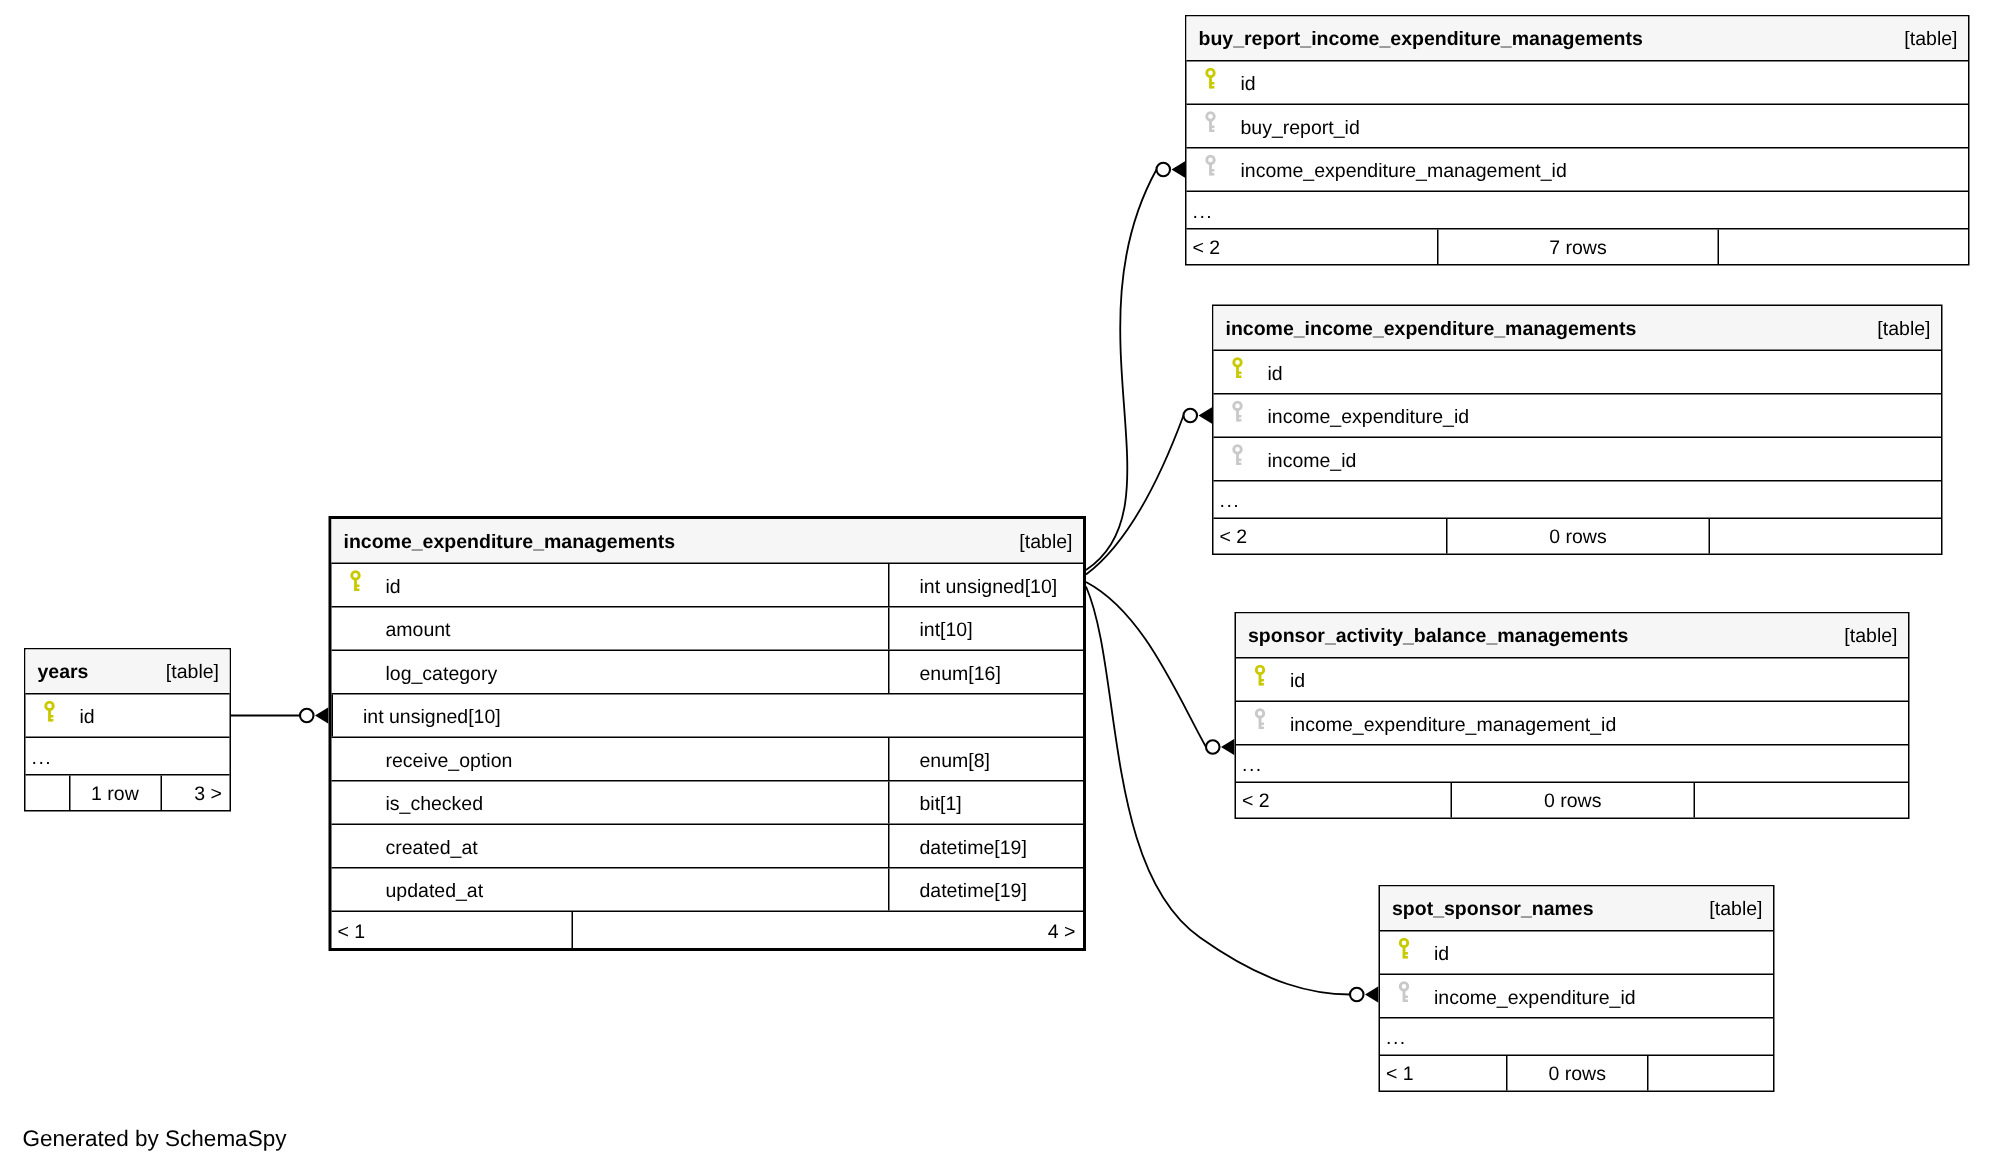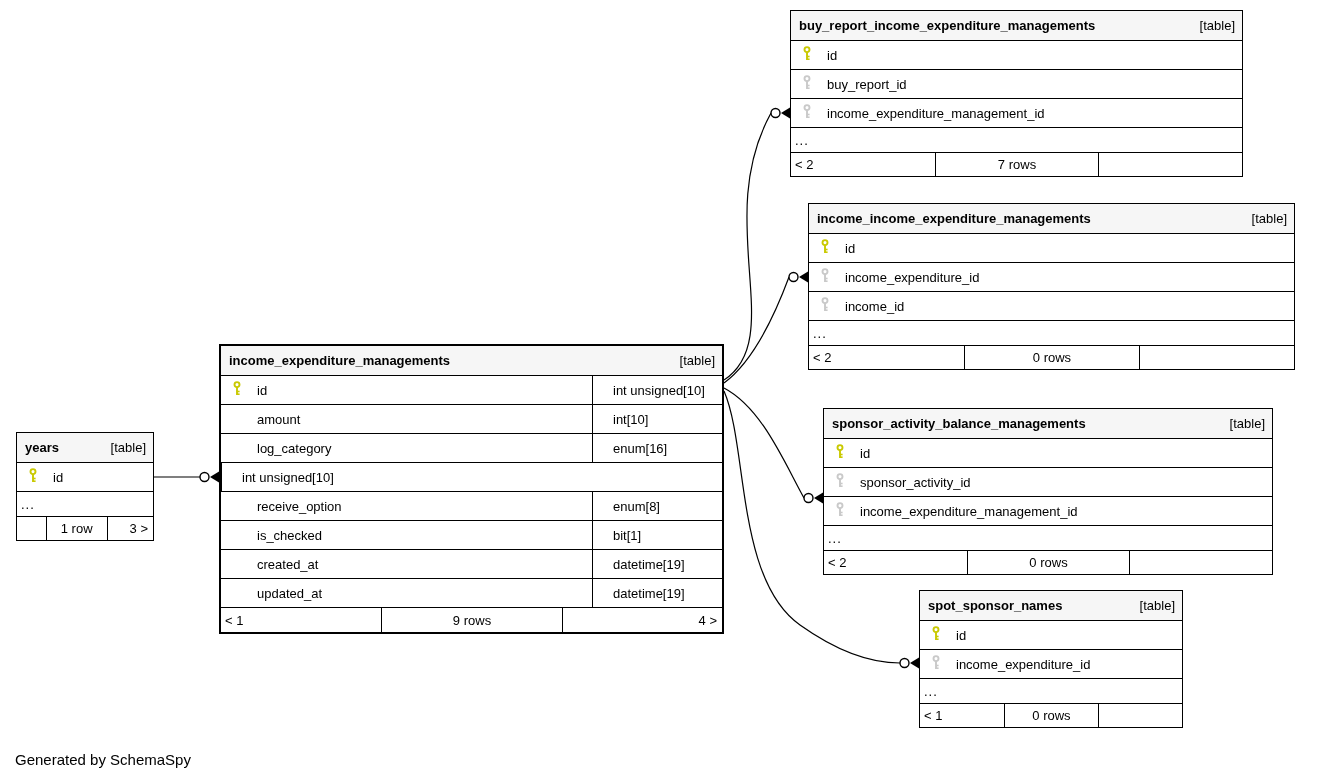--- a/index.html
+++ b/index.html
@@ -223,25 +223,24 @@
         </div>
         <div class="col-row">
           <div class="col-main">
             <span class="key-slot"></span>
             <span class="col-name">updated_at</span>
           </div>
           <div class="col-type">datetime[19]</div>
         </div>
         <div class="footer-row">
           <div class="fcell left">&lt; 1</div>
-          <div class="fcell center">9 rows</div>
           <div class="fcell right">4 &gt;</div>
         </div>
       </div>
-      <div class="db-table t-buy_report_income_expenditure_managements" style="left: 790px; top: 10px; width: 453px;">
+      <div class="db-table t-buy_report_income_expenditure_managements" style="left: 790px; top: 10px; width: 523px;">
         <div class="tbl-header">
           <span class="tbl-name">buy_report_income_expenditure_managements</span>
           <span class="tbl-tag">[table]</span>
         </div>
         <div class="col-row">
           <div class="col-main">
             <span class="key-slot">
               <span><svg width="10" height="15" viewBox="0 0 10 15">
                   <circle cx="5" cy="3.6" r="2.5" fill="none" stroke="#c9c900" stroke-width="1.9"></circle>
                   <line x1="5" y1="6.1" x2="5" y2="14" stroke="#c9c900" stroke-width="1.9"></line>
@@ -345,33 +344,20 @@
           <div class="col-main">
             <span class="key-slot">
               <span><svg width="10" height="15" viewBox="0 0 10 15">
                   <circle cx="5" cy="3.6" r="2.5" fill="none" stroke="#c9c900" stroke-width="1.9"></circle>
                   <line x1="5" y1="6.1" x2="5" y2="14" stroke="#c9c900" stroke-width="1.9"></line>
                   <line x1="5" y1="10.5" x2="7.6" y2="10.5" stroke="#c9c900" stroke-width="1.6"></line>
                   <line x1="5" y1="13.2" x2="7.6" y2="13.2" stroke="#c9c900" stroke-width="1.6"></line>
                 </svg></span>
             </span>
             <span class="col-name">id</span>
-          </div>
-        </div>
-        <div class="col-row">
-          <div class="col-main">
-            <span class="key-slot">
-              <span><svg width="10" height="15" viewBox="0 0 10 15">
-                  <circle cx="5" cy="3.6" r="2.5" fill="none" stroke="#c9c9c9" stroke-width="1.9"></circle>
-                  <line x1="5" y1="6.1" x2="5" y2="14" stroke="#c9c9c9" stroke-width="1.9"></line>
-                  <line x1="5" y1="10.5" x2="7.6" y2="10.5" stroke="#c9c9c9" stroke-width="1.6"></line>
-                  <line x1="5" y1="13.2" x2="7.6" y2="13.2" stroke="#c9c9c9" stroke-width="1.6"></line>
-                </svg></span>
-            </span>
-            <span class="col-name">sponsor_activity_id</span>
           </div>
         </div>
         <div class="col-row">
           <div class="col-main">
             <span class="key-slot">
               <span><svg width="10" height="15" viewBox="0 0 10 15">
                   <circle cx="5" cy="3.6" r="2.5" fill="none" stroke="#c9c9c9" stroke-width="1.9"></circle>
                   <line x1="5" y1="6.1" x2="5" y2="14" stroke="#c9c9c9" stroke-width="1.9"></line>
                   <line x1="5" y1="10.5" x2="7.6" y2="10.5" stroke="#c9c9c9" stroke-width="1.6"></line>
                   <line x1="5" y1="13.2" x2="7.6" y2="13.2" stroke="#c9c9c9" stroke-width="1.6"></line>

